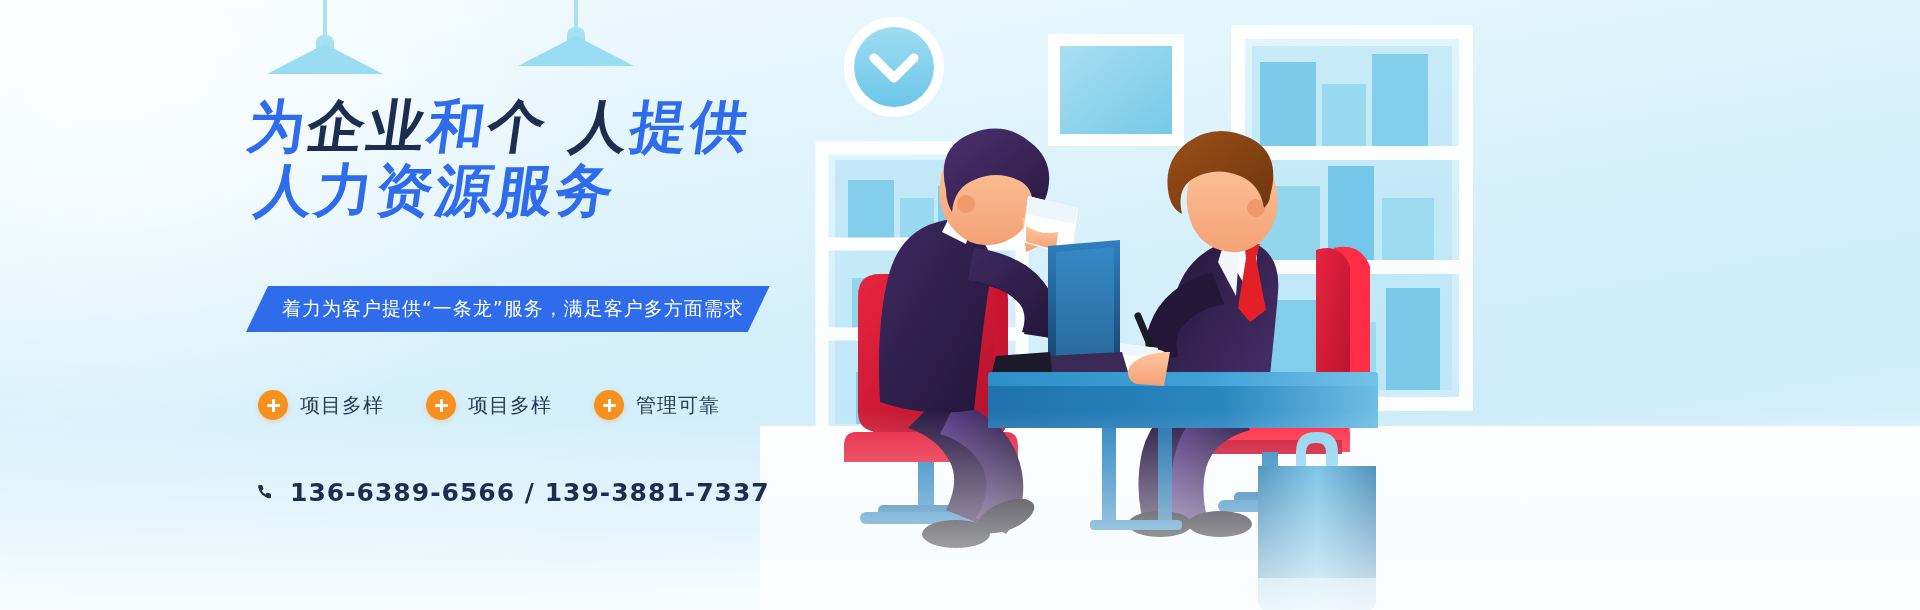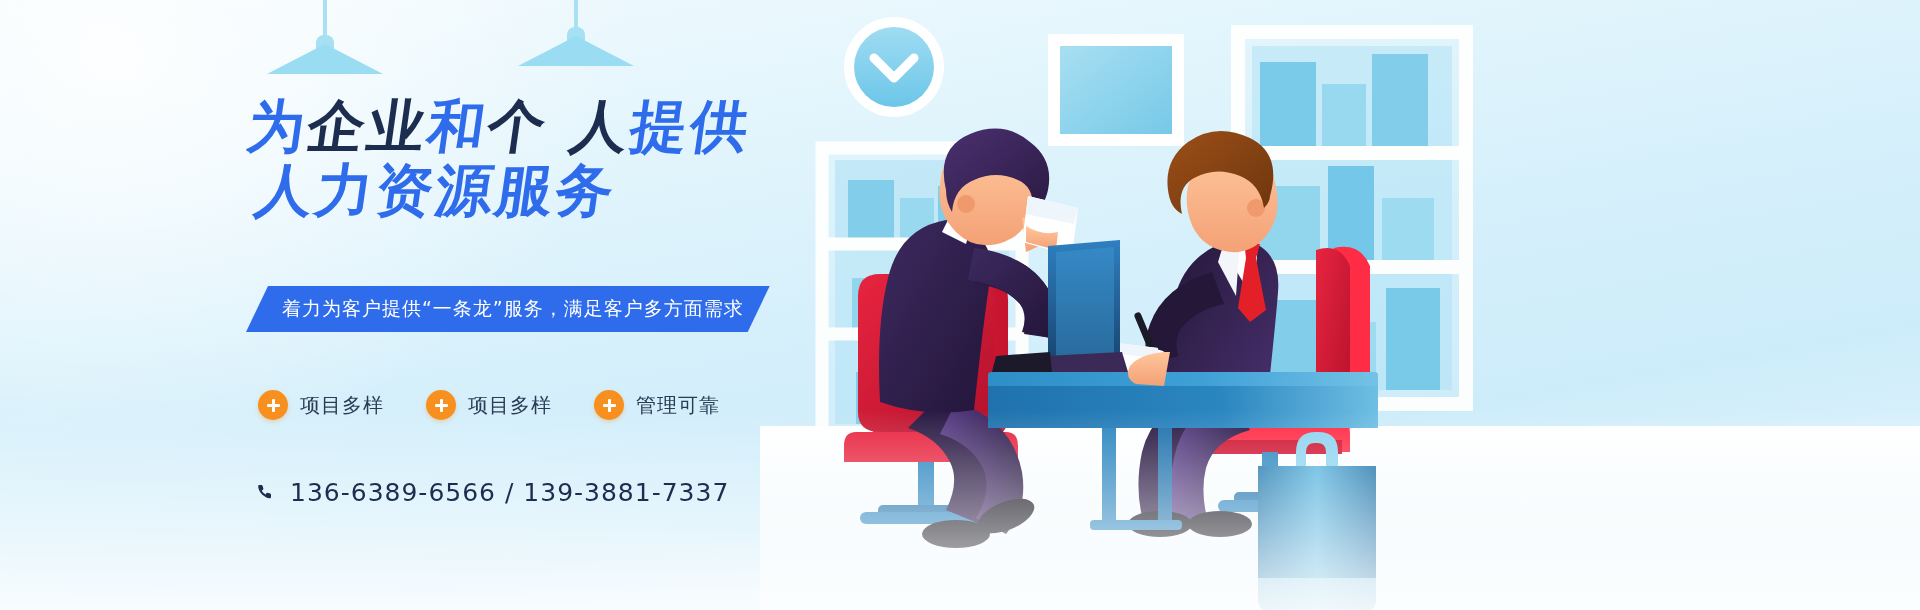--- a/index.html
+++ b/index.html
@@ -83,21 +83,21 @@
   .plus-badge:before{left:50%;top:50%;width:13px;height:3px;margin-left:-6.5px;margin-top:-1.5px;}
   .plus-badge:after{left:50%;top:50%;width:3px;height:13px;margin-left:-1.5px;margin-top:-6.5px;}
   .feature-label{
     font-size:20px;color:#2a3b56;letter-spacing:1px;
     font-family:"DejaVu Sans","Liberation Sans",sans-serif;
   }
 
   
   .phone-row{position:absolute;left:256px;top:478px;display:flex;align-items:center;gap:14px;}
   .phone-num{
-    font-size:25px;font-weight:400;color:#1c2d4f;letter-spacing:1px;
+    font-size:25px;font-weight:700;color:#1c2d4f;letter-spacing:1px;
     font-family:"DejaVu Sans","Liberation Sans",sans-serif;
   }
 
   
   #illus{position:absolute;left:760px;top:0;width:1160px;height:610px;}
 </style>
 </head>
 <body>
 
 <div id="banner">

